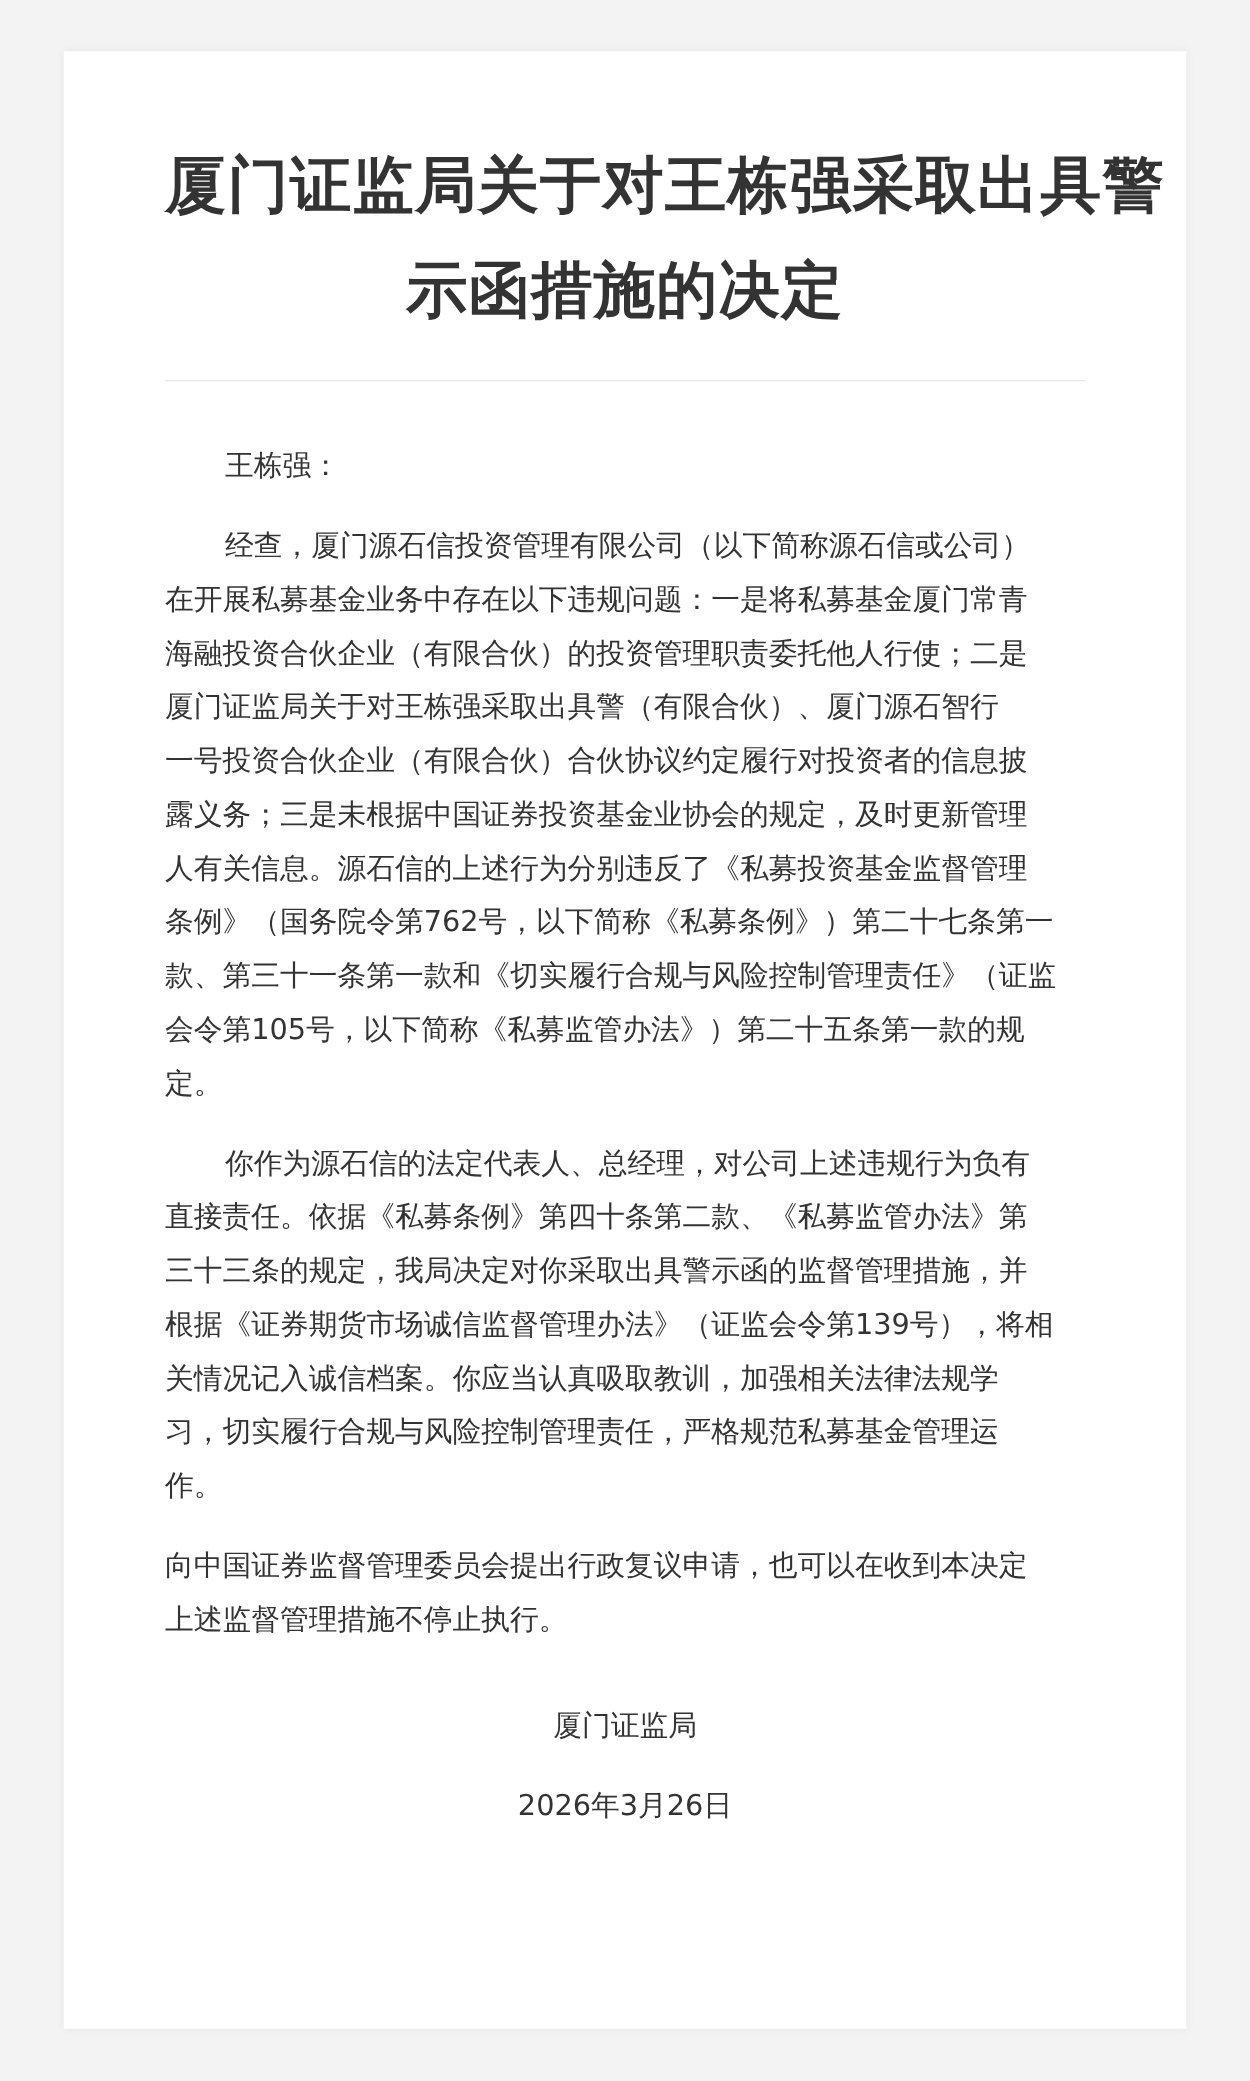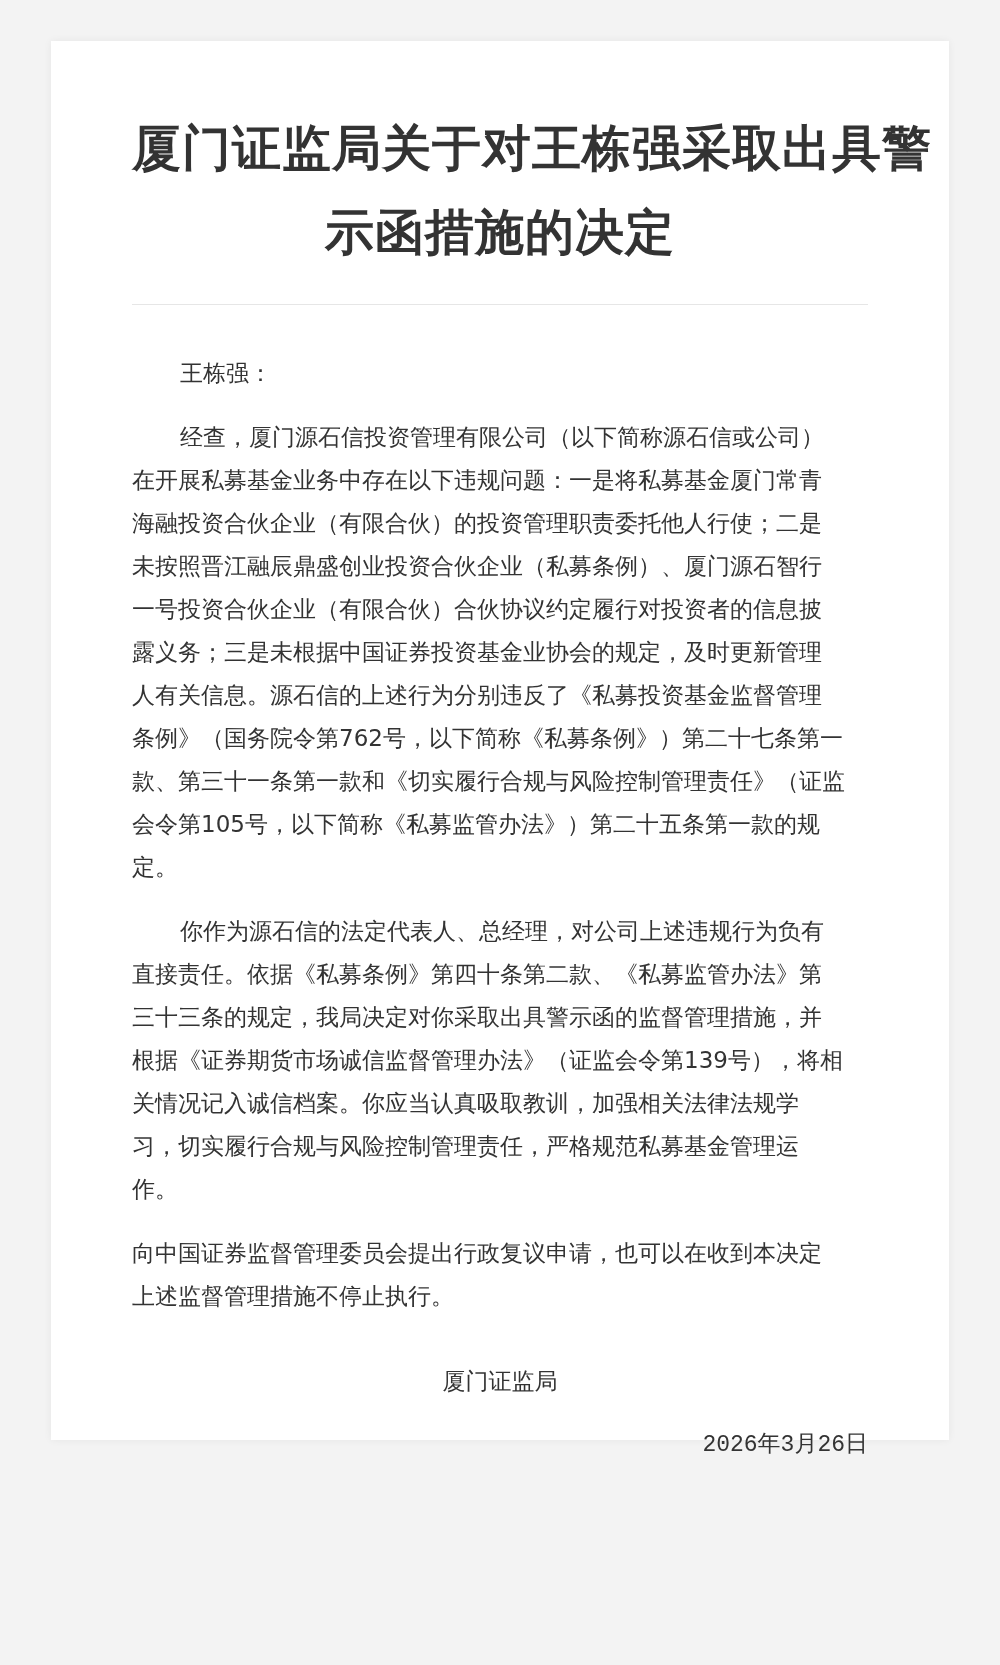--- a/index.html
+++ b/index.html
@@ -10,21 +10,21 @@
     position: relative;
     font-family: "DejaVu Sans", "Liberation Sans", sans-serif;
     color: #333333;
     overflow: hidden;
   }
   .card {
     position: absolute;
     left: 51px;
     top: 41px;
     width: 898px;
-    height: 1399px;
+    height: 1582px;
     background: #ffffff;
     box-shadow: 0 0 8px rgba(0,0,0,0.06);
     box-sizing: border-box;
     padding: 66px 81px 0 81px;
   }
   .title {
     margin: 0;
     text-align: center;
     font-size: 49px;
     font-weight: bold;
@@ -48,25 +48,24 @@
   }
   .para .line { display: block; white-space: nowrap; }
   .para .line.first { padding-left: 48px; }
   .signature {
     text-align: center;
     font-size: 23px;
     line-height: 43px;
     margin-top: 42px;
   }
   .date {
-    text-align: right;
+    text-align: center;
     font-size: 23px;
     line-height: 43px;
     margin-top: 21px;
-    font-family: Liberation Mono, monospace;
   }
 </style>
 </head>
 <body>
 
 <div class="card">
   <h1 class="title">
     <span class="tline">厦门证监局关于对王栋强采取出具警</span>
     <span class="tline">示函措施的决定</span>
   </h1>
@@ -74,21 +73,21 @@
 
   <div class="body">
     <p class="para">
       <span class="line first">王栋强：</span>
     </p>
 
     <p class="para">
       <span class="line first">经查，厦门源石信投资管理有限公司（以下简称源石信或公司）</span>
       <span class="line">在开展私募基金业务中存在以下违规问题：一是将私募基金厦门常青</span>
       <span class="line">海融投资合伙企业（有限合伙）的投资管理职责委托他人行使；二是</span>
-      <span class="line">未按照晋江融辰鼎盛创业投资合伙企业（私募条例）、厦门源石智行</span>
+      <span class="line">厦门证监局关于对王栋强采取出具警（有限合伙）、厦门源石智行</span>
       <span class="line">一号投资合伙企业（有限合伙）合伙协议约定履行对投资者的信息披</span>
       <span class="line">露义务；三是未根据中国证券投资基金业协会的规定，及时更新管理</span>
       <span class="line">人有关信息。源石信的上述行为分别违反了《私募投资基金监督管理</span>
       <span class="line">条例》（国务院令第762号，以下简称《私募条例》）第二十七条第一</span>
       <span class="line">款、第三十一条第一款和《切实履行合规与风险控制管理责任》（证监</span>
       <span class="line">会令第105号，以下简称《私募监管办法》）第二十五条第一款的规</span>
       <span class="line">定。</span>
     </p>
 
     <p class="para">

